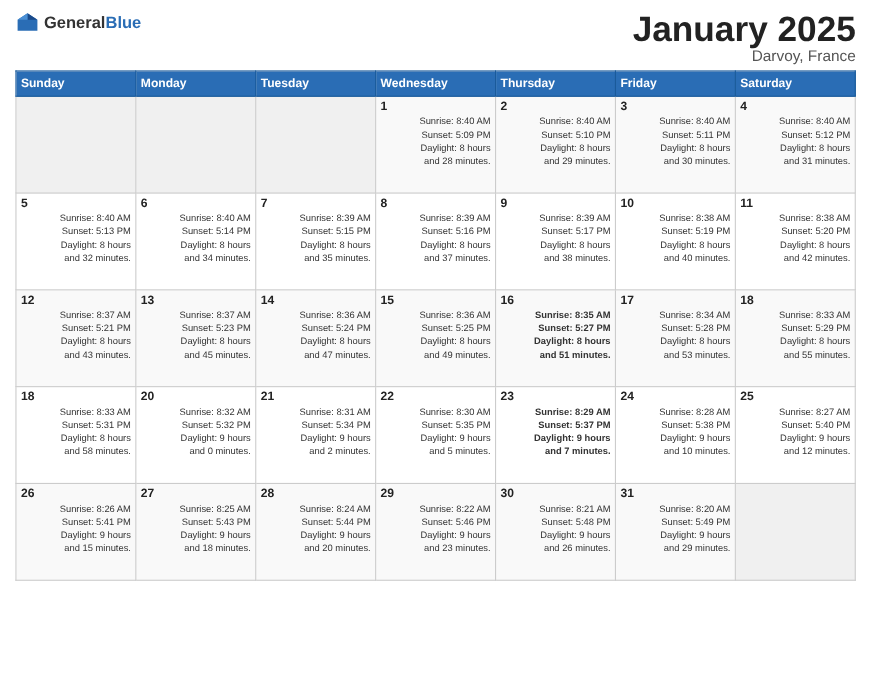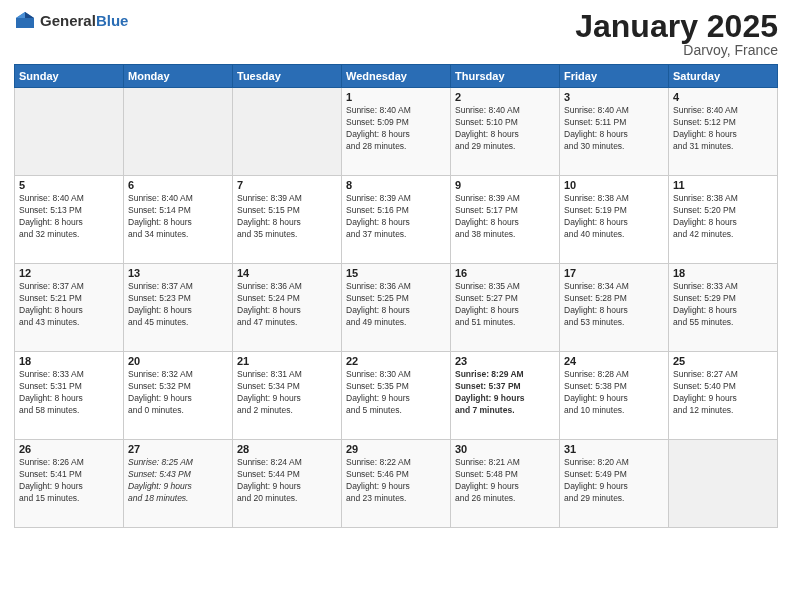--- a/index.html
+++ b/index.html
@@ -79,20 +79,21 @@
       font-size: 11px;
       font-weight: bold;
       color: #222;
       display: block;
       margin-bottom: 2px;
     }
     .day-info {
       font-size: 8.5px;
       color: #333;
       line-height: 1.4;
+      text-align: right;
     }
   </style>
 </head>
 <body>
 
 <div class="page">
   <div class="header">
     <div class="logo">
       <svg class="logo-icon" viewBox="0 0 22 22">
         <polygon points="11,2 20,8 20,18 2,18 2,8" fill="#2a6db5"></polygon>
@@ -232,21 +233,21 @@
           </td>
           <td>
             <span class="day-number">15</span>
             <div class="day-info" style="white-space: pre-line;">Sunrise: 8:36 AM
 Sunset: 5:25 PM
 Daylight: 8 hours
 and 49 minutes.</div>
           </td>
           <td>
             <span class="day-number">16</span>
-            <div class="day-info" style="white-space: pre-line;">Sunrise: 8:35 AM
+            <div class="day-info" style="white-space: pre-line; font-weight: bold;">Sunrise: 8:35 AM
 Sunset: 5:27 PM
 Daylight: 8 hours
 and 51 minutes.</div>
           </td>
           <td>
             <span class="day-number">17</span>
             <div class="day-info" style="white-space: pre-line;">Sunrise: 8:34 AM
 Sunset: 5:28 PM
 Daylight: 8 hours
 and 53 minutes.</div>
@@ -313,21 +314,21 @@
         <tr>
           <td>
             <span class="day-number">26</span>
             <div class="day-info" style="white-space: pre-line;">Sunrise: 8:26 AM
 Sunset: 5:41 PM
 Daylight: 9 hours
 and 15 minutes.</div>
           </td>
           <td>
             <span class="day-number">27</span>
-            <div class="day-info" style="white-space: pre-line; font-style: italic;">Sunrise: 8:25 AM
+            <div class="day-info" style="white-space: pre-line;">Sunrise: 8:25 AM
 Sunset: 5:43 PM
 Daylight: 9 hours
 and 18 minutes.</div>
           </td>
           <td>
             <span class="day-number">28</span>
             <div class="day-info" style="white-space: pre-line;">Sunrise: 8:24 AM
 Sunset: 5:44 PM
 Daylight: 9 hours
 and 20 minutes.</div>

